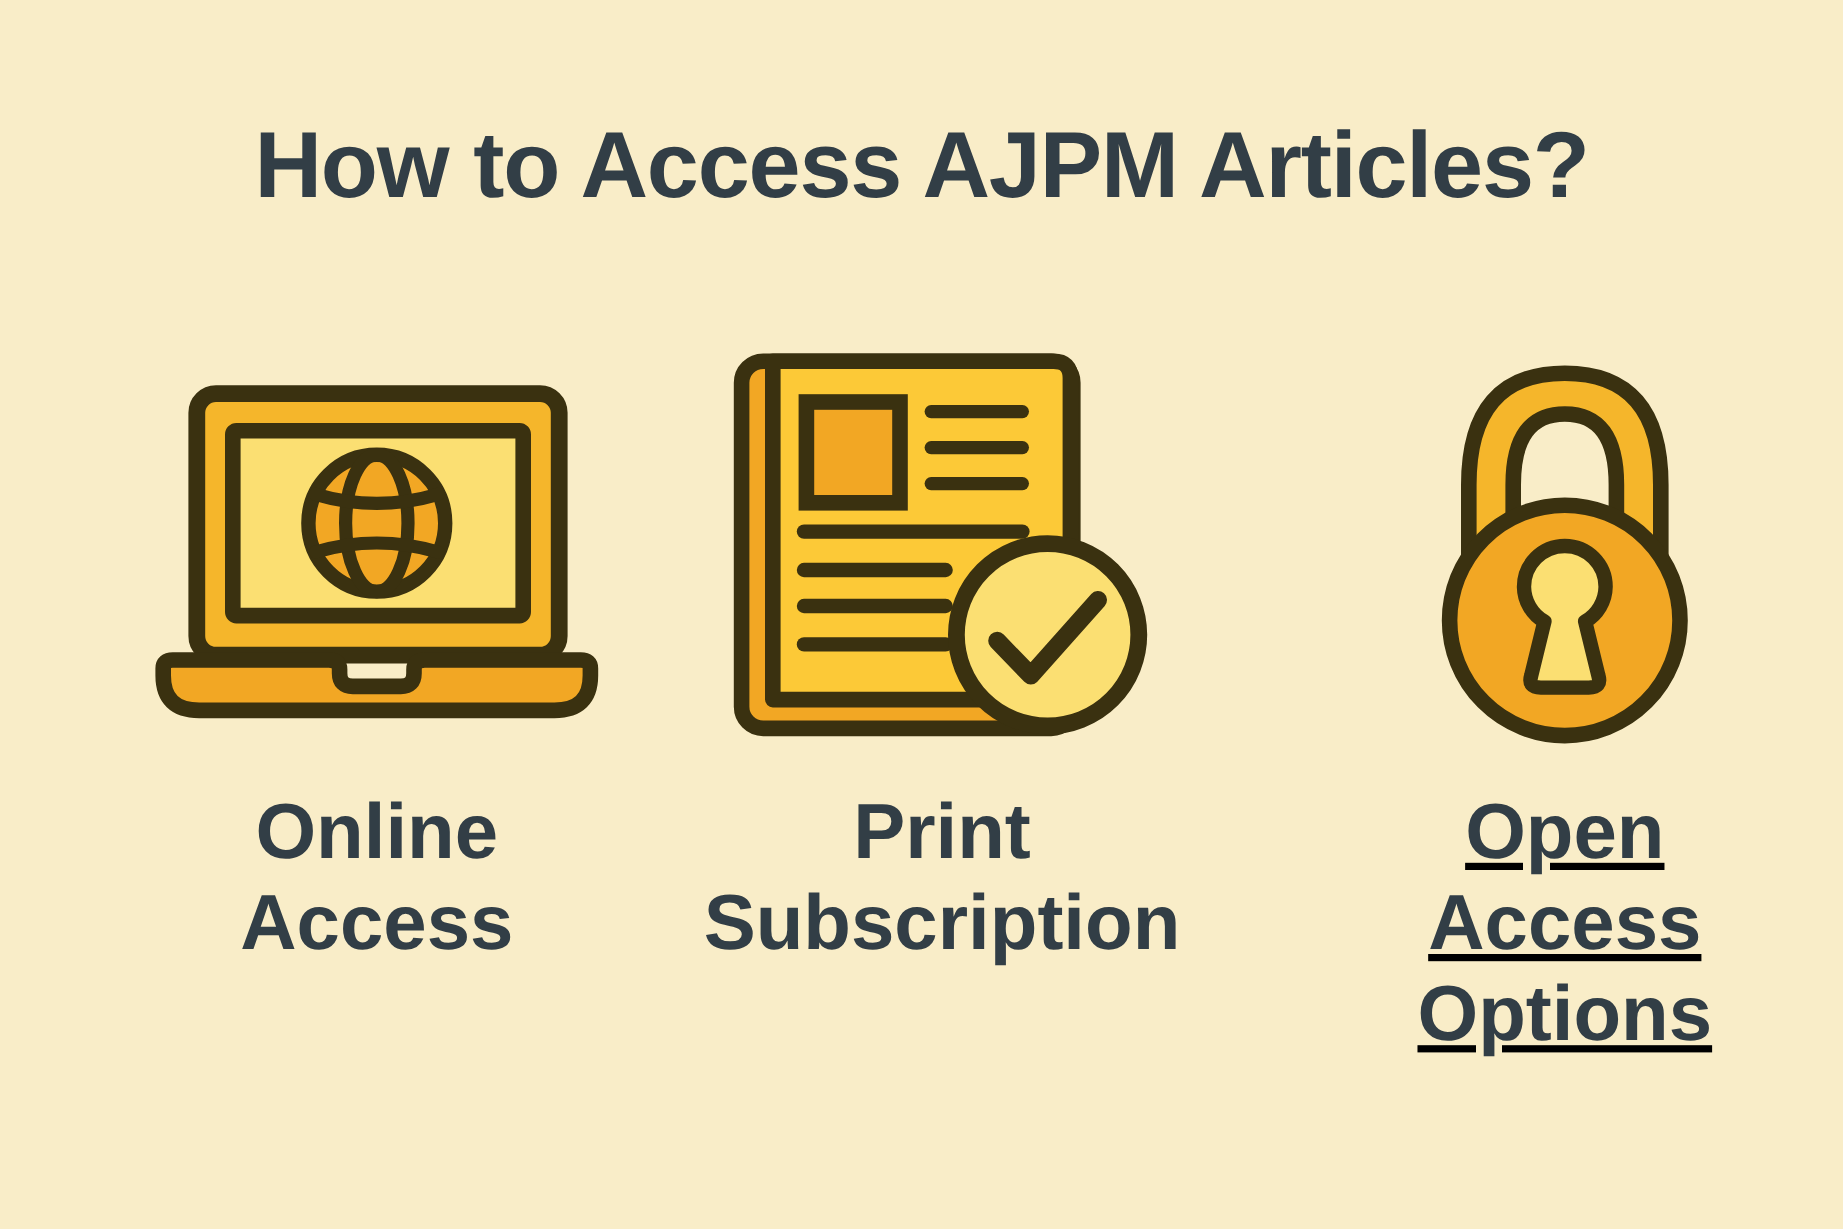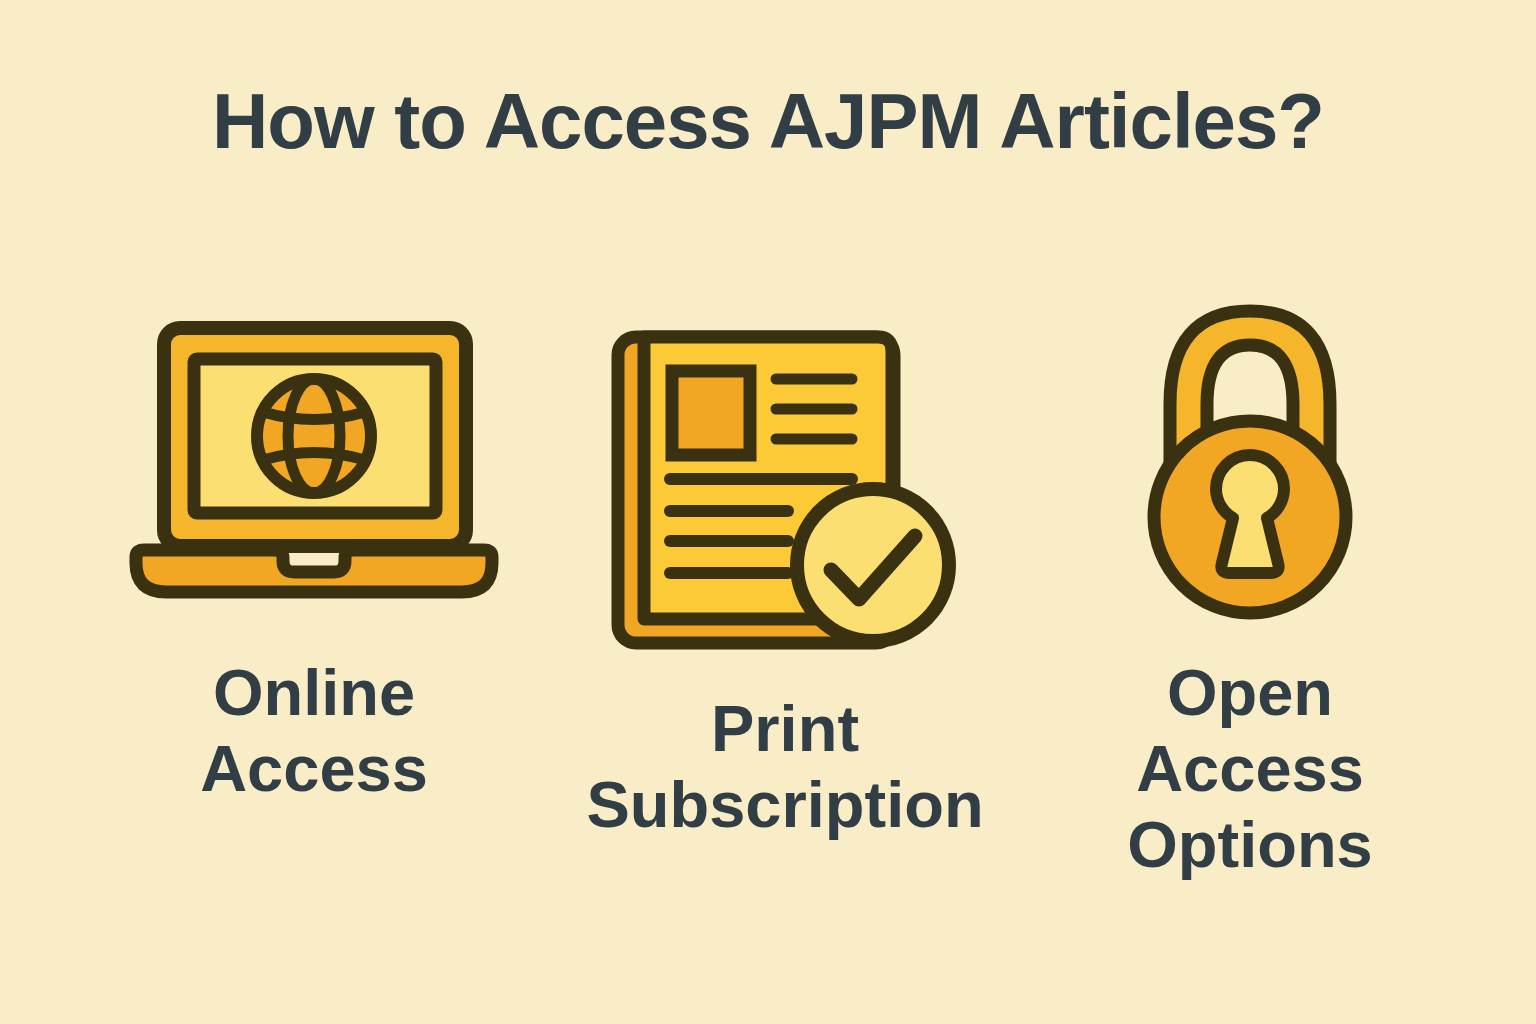--- a/index.html
+++ b/index.html
@@ -13,35 +13,35 @@
   }
   *{margin:0;padding:0;box-sizing:border-box;}
   html,body{width:1536px;height:1024px;overflow:hidden;}
   body{
     background:var(--bg);
     font-family:"Liberation Sans","DejaVu Sans",sans-serif;
     position:relative;
   }
   .title{
     position:absolute;
-    top:76px;left:0;width:1536px;
+    top:92px;left:0;width:1536px;
     text-align:center;
     font-size:78px;
     font-weight:bold;
     letter-spacing:-1px;
     color:var(--text);
   }
   .col{
     position:absolute;
     top:295px;
     text-align:center;
   }
   .col-1{left:99px;width:430px;}
-  .col-2{left:565px;width:440px;margin-top:36px;}
-  .col-3{left:1035px;width:430px;}
+  .col-2{left:565px;width:440px;}
+  .col-3{left:1089px;width:430px;text-decoration:underline;}
   .icon-wrap{
     height:330px;
     display:flex;
     align-items:center;
     justify-content:center;
   }
   .label{
     margin-top:30px;
     font-size:65px;
     font-weight:bold;

